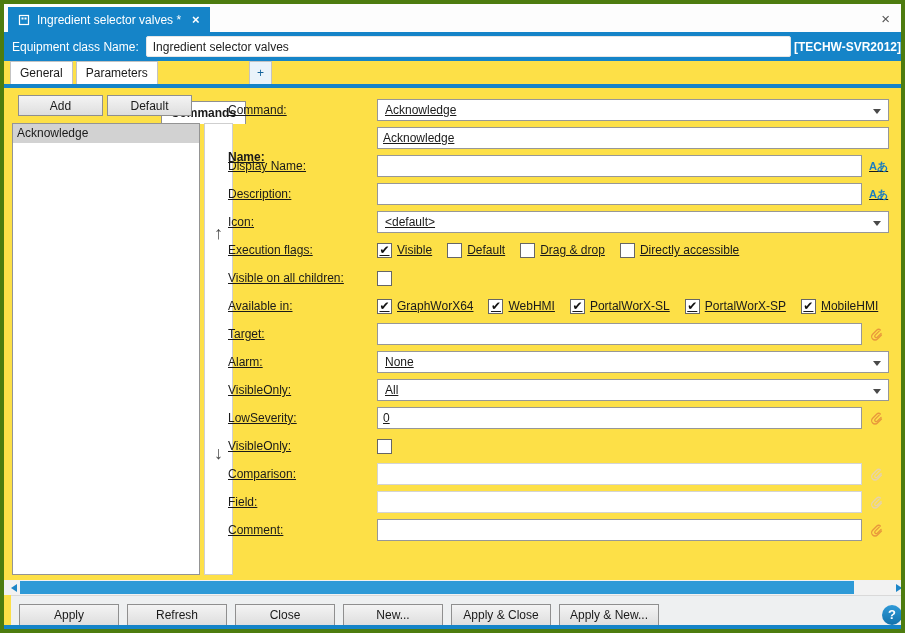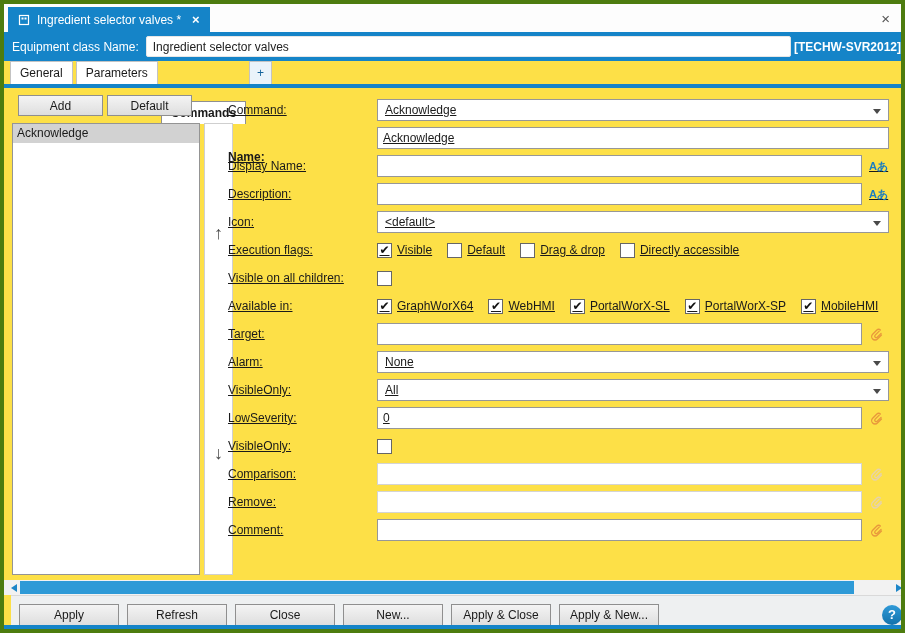--- a/index.html
+++ b/index.html
@@ -303,21 +303,21 @@
       <div class="ctl">
         <input class="tinput short" type="text" disabled="" value="" style="">
         <svg class="clip dis" viewBox="0 0 16 16" width="15" height="15">
             <path d="M12.1 3.2a2.6 2.6 0 0 0-3.7 0L3.9 7.7a3.6 3.6 0 1 0 5.1 5.1l4.3-4.3"></path>
             <path d="M10.9 4.4 6.6 8.7a1.55 1.55 0 1 0 2.2 2.2l4.1-4.1"></path>
           </svg>
       </div>
     </div>
 
     <div class="frow">
-      <label class="flabel">Remove:</label>
+      <label class="flabel">Field:</label>
       <div class="ctl">
         <input class="tinput short" type="text" disabled="" value="" style="">
         <svg class="clip dis" viewBox="0 0 16 16" width="15" height="15">
             <path d="M12.1 3.2a2.6 2.6 0 0 0-3.7 0L3.9 7.7a3.6 3.6 0 1 0 5.1 5.1l4.3-4.3"></path>
             <path d="M10.9 4.4 6.6 8.7a1.55 1.55 0 1 0 2.2 2.2l4.1-4.1"></path>
           </svg>
       </div>
     </div>
 
     <div class="frow">

